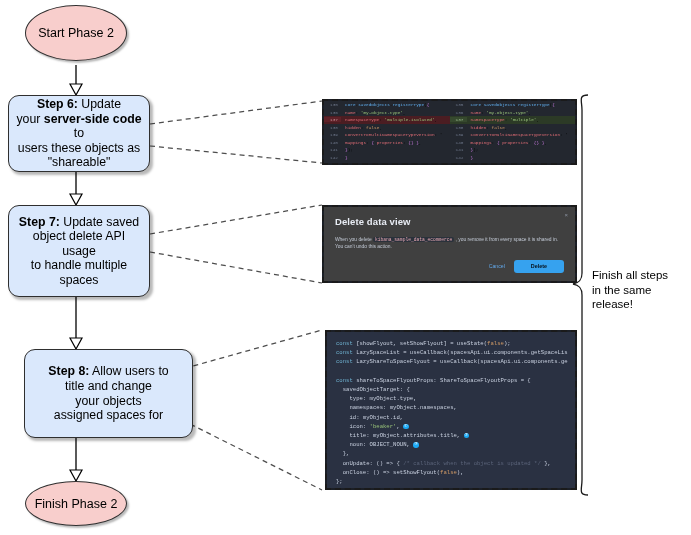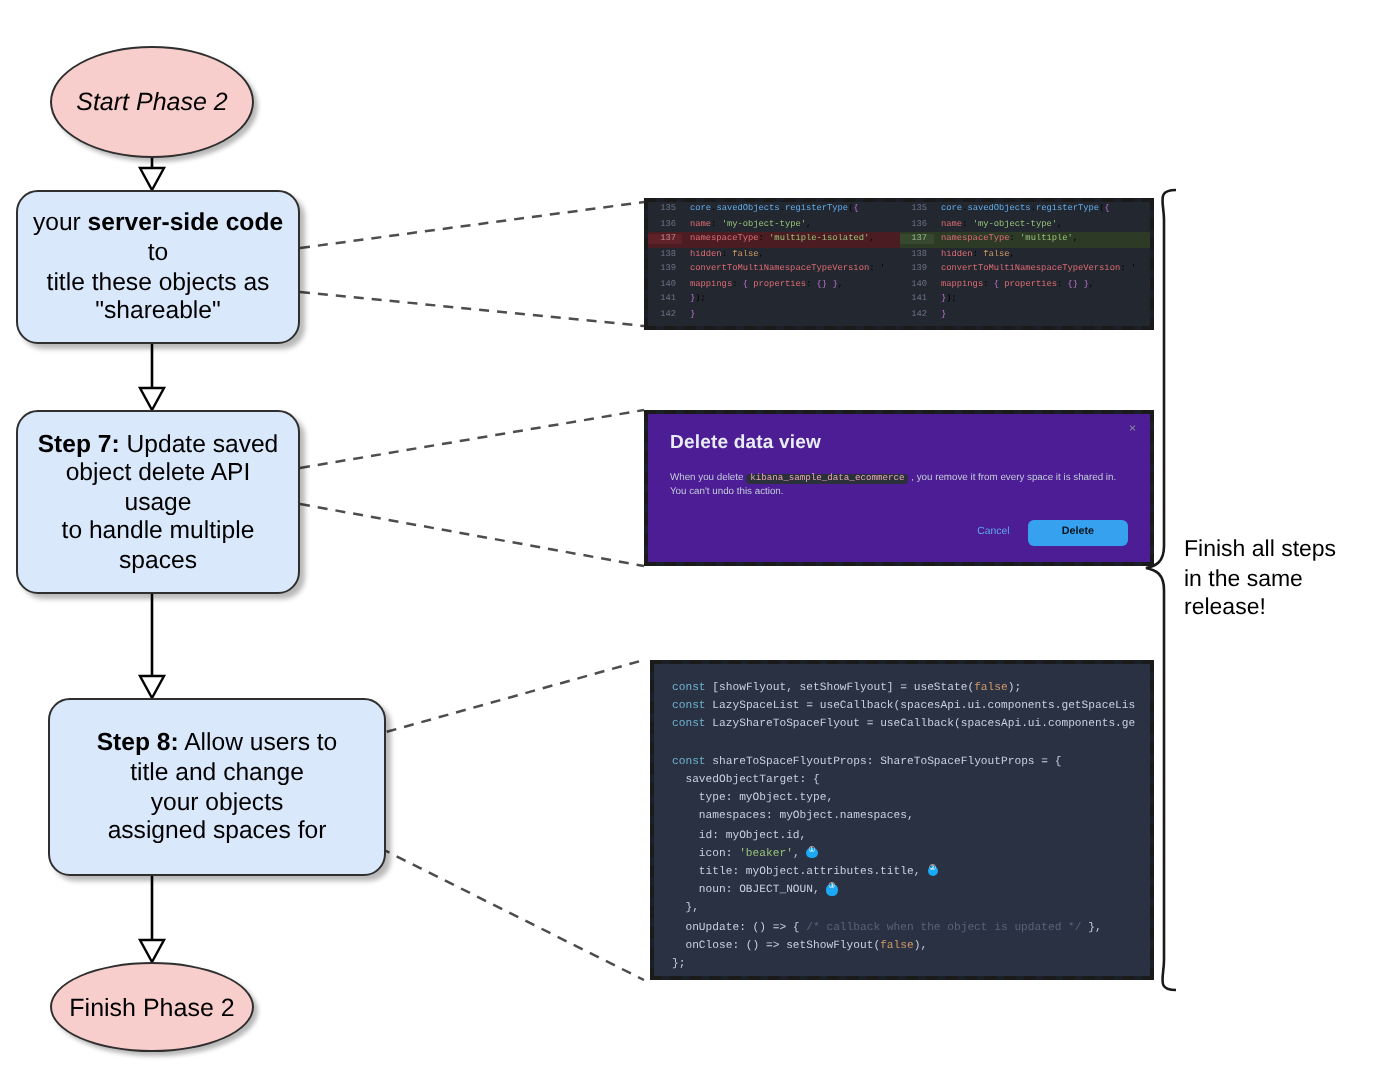--- a/index.html
+++ b/index.html
@@ -31,21 +31,21 @@
   .dl .code{padding-left:4px;overflow:hidden;}
   .dl.del{background:#4b1d22;}
   .dl.del .ln{background:#5e2128;color:#c08a90;}
   .dl.add{background:#2c3a26;}
   .dl.add .ln{background:#36492e;color:#9ab98c;}
   .kw{color:#6fb3d2;} .prop{color:#e06c75;} .str{color:#98c379;}
   .lit{color:#d19a66;} .fn{color:#61afef;}
   .obj{color:#c678dd;}
 
   
-  .modal{width:100%;height:100%;background:#4c1d95;position:relative;
+  .modal{width:100%;height:100%;background:#404040;position:relative;
          padding:9px 11px;box-sizing:border-box;}
   .modal-title{color:#e8ecf4;font-size:9.5px;font-weight:bold;letter-spacing:.1px;}
   .modal-body{color:#c4cbd7;font-size:4.9px;line-height:7.4px;margin-top:9px;
          max-width:232px;}
   .codechip{font-family:"Liberation Mono","DejaVu Sans Mono",monospace;
          background:#2a313b;color:#e8a9b4;padding:0 2px;border-radius:2px;font-size:4.6px;}
   .modal-foot{position:absolute;right:11px;bottom:8px;display:flex;align-items:center;gap:9px;}
   .btn-cancel{color:#61a6e8;font-size:5.2px;cursor:pointer;}
   .btn-delete{background:#36a2ef;color:#07121d;font-size:5.4px;font-weight:bold;
          padding:3.6px 17px;border-radius:3px;cursor:pointer;}
@@ -97,28 +97,29 @@
       <path d="M 588 95
                C 578 95, 582 101, 582 110
                L 582 273
                C 582 281, 578 283, 573 284
                C 578 285, 582 287, 582 295
                L 582 480
                C 582 489, 578 495, 588 495"></path>
     </g>
   </svg>
 
-  <div class="node terminator" style="left:25px;top:23px;width:102px;height:56px;font-style:italic;">
+  <div class="node terminator" style="left:25px;top:5px;width:102px;height:56px;">
     <span>Start Phase 2</span>
   </div>
 
   <div class="node process" style="left:8px;top:95px;width:142px;height:77px;">
     <div>
+      <div><b>Step 6:</b><span> Update</span></div>
       <div><span>your </span><b>server-side code</b><span> to</span></div>
-      <div>title these objects as</div>
+      <div>users these objects as</div>
       <div>"shareable"</div>
     </div>
   </div>
 
   <div class="node process" style="left:8px;top:205px;width:142px;height:92px;">
     <div>
       <div><b>Step 7:</b><span> Update saved</span></div>
       <div>object delete API usage</div>
       <div>to handle multiple spaces</div>
     </div>

